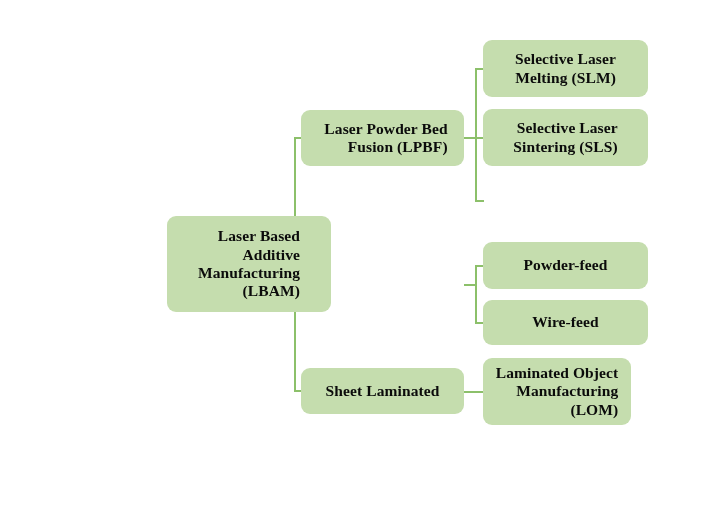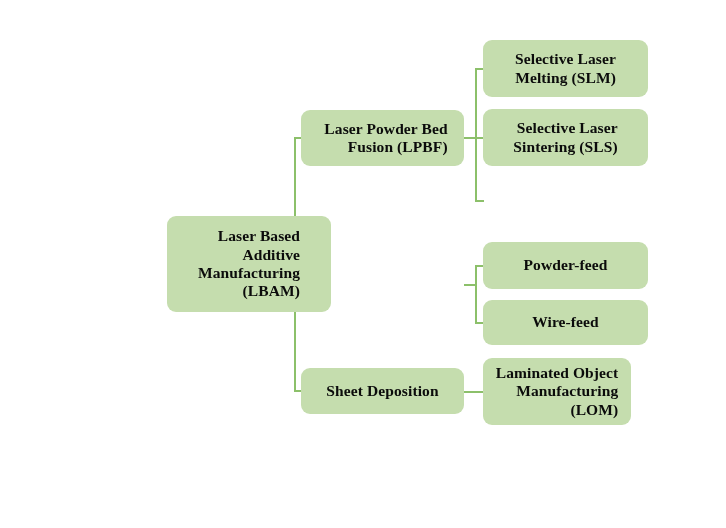--- a/index.html
+++ b/index.html
@@ -95,21 +95,21 @@
 (LBAM)</span>
   </div>
 
   <div class="node" id="node-lpbf">
     <span class="lbl">Laser Powder Bed
 Fusion (LPBF)</span>
   </div>
 
 
   <div class="node" id="node-sheet">
-    <span class="lbl">Sheet Deposition</span>
+    <span class="lbl">Sheet Laminated</span>
   </div>
 
   <div class="node" id="node-slm">
     <span class="lbl">Selective Laser
 Melting (SLM)</span>
   </div>
 
   <div class="node" id="node-sls">
     <span class="lbl">Selective Laser
 Sintering (SLS)</span>

